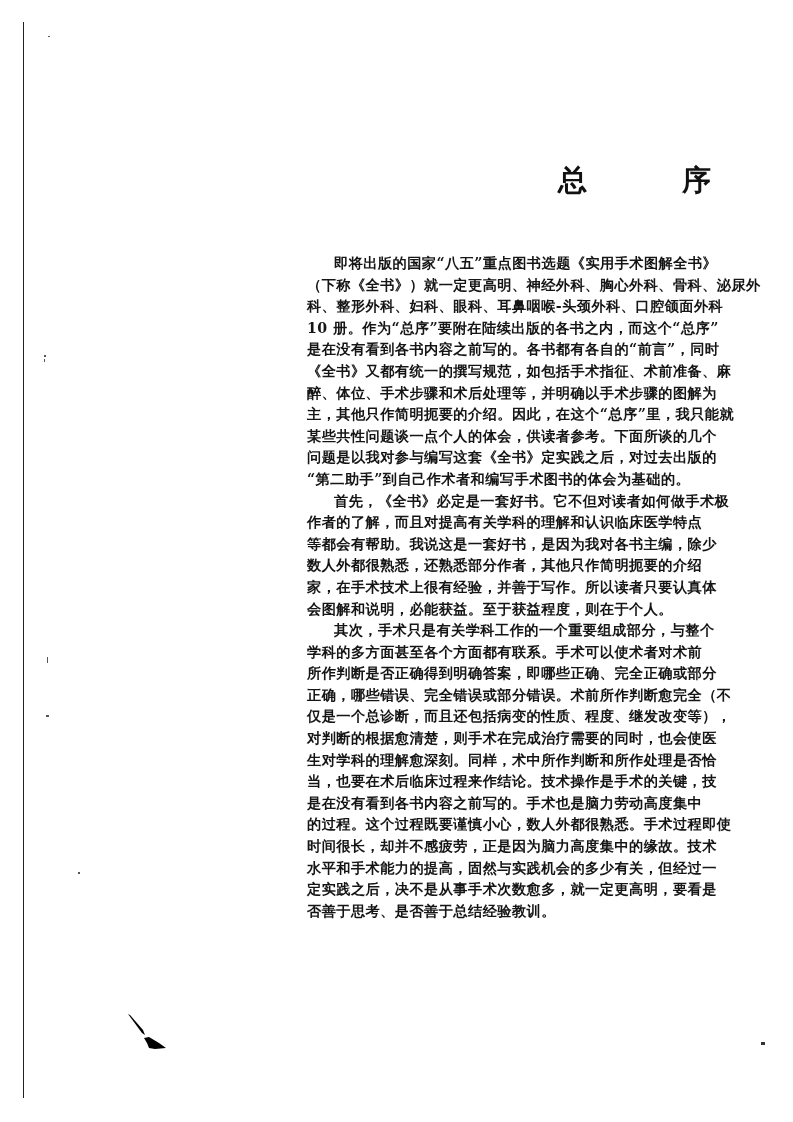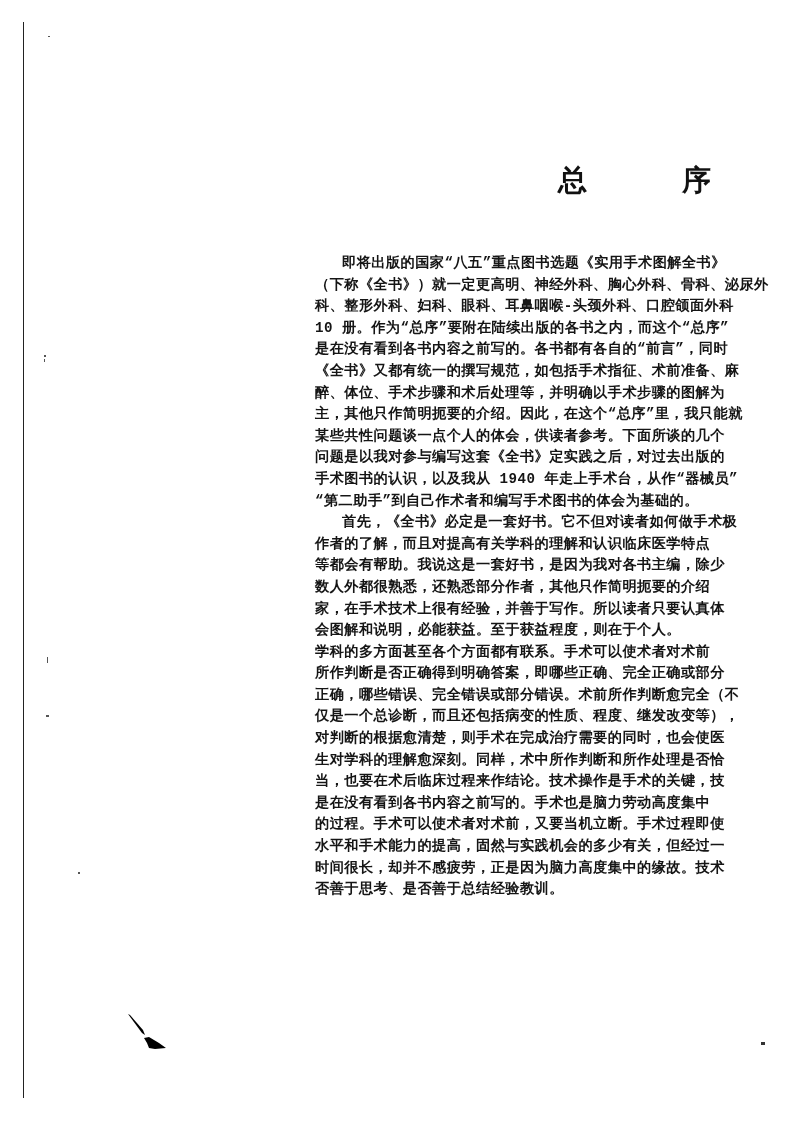--- a/index.html
+++ b/index.html
@@ -3,21 +3,21 @@
 <meta charset="utf-8">
 <style>
   html, body { margin: 0; padding: 0; background: #ffffff; }
   body { width: 793px; height: 1122px; position: relative; overflow: hidden;
          font-family: "DejaVu Serif", "Liberation Serif", serif; color: #111; }
   .spine { position: absolute; left: 23px; top: 22px; width: 1px; height: 1076px; background: #222; }
   .title { position: absolute; top: 160px; left: 548px; width: 180px; height: 40px; }
   .title span { position: absolute; top: 0; font-size: 29px; font-weight: bold; line-height: 40px; }
   .title .c1 { left: 10px; }
   .title .c2 { left: 134px; }
-  .body-text { position: absolute; left: 315px; top: 253px; width: 400px; font-family: Liberation Mono, monospace; }
+  .body-text { position: absolute; left: 307px; top: 253px; width: 400px; }
   .line { height: 21.6px; line-height: 21.6px; font-size: 14.2px; white-space: nowrap;
           letter-spacing: 0.45px; font-weight: bold; color: #151515; }
   .indent { padding-left: 27px; }
   .speck { position: absolute; background: #555; }
   .mark { position: absolute; left: 125px; top: 1013px; width: 50px; height: 48px; }
 </style>
 </head>
 <body>
 
 <div class="spine"></div>
@@ -32,43 +32,44 @@
     <div class="line indent">即将出版的国家“八五”重点图书选题《实用手术图解全书》</div>
     <div class="line">（下称《全书》）就一定更高明、神经外科、胸心外科、骨科、泌尿外</div>
     <div class="line">科、整形外科、妇科、眼科、耳鼻咽喉-头颈外科、口腔颌面外科</div>
     <div class="line">10 册。作为“总序”要附在陆续出版的各书之内，而这个“总序”</div>
     <div class="line">是在没有看到各书内容之前写的。各书都有各自的“前言”，同时</div>
     <div class="line">《全书》又都有统一的撰写规范，如包括手术指征、术前准备、麻</div>
     <div class="line">醉、体位、手术步骤和术后处理等，并明确以手术步骤的图解为</div>
     <div class="line">主，其他只作简明扼要的介绍。因此，在这个“总序”里，我只能就</div>
     <div class="line">某些共性问题谈一点个人的体会，供读者参考。下面所谈的几个</div>
     <div class="line">问题是以我对参与编写这套《全书》定实践之后，对过去出版的</div>
-    <div class="line">手术图书的认识，以及我从 1940 年走上手术台，从作“器械员”</div>
     <div class="line">“第二助手”到自己作术者和编写手术图书的体会为基础的。</div>
   </div>
   <div>
     <div class="line indent">首先，《全书》必定是一套好书。它不但对读者如何做手术极</div>
     <div class="line">作者的了解，而且对提高有关学科的理解和认识临床医学特点</div>
     <div class="line">等都会有帮助。我说这是一套好书，是因为我对各书主编，除少</div>
     <div class="line">数人外都很熟悉，还熟悉部分作者，其他只作简明扼要的介绍</div>
     <div class="line">家，在手术技术上很有经验，并善于写作。所以读者只要认真体</div>
     <div class="line">会图解和说明，必能获益。至于获益程度，则在于个人。</div>
   </div>
   <div>
+    <div class="line indent">其次，手术只是有关学科工作的一个重要组成部分，与整个</div>
     <div class="line">学科的多方面甚至各个方面都有联系。手术可以使术者对术前</div>
     <div class="line">所作判断是否正确得到明确答案，即哪些正确、完全正确或部分</div>
     <div class="line">正确，哪些错误、完全错误或部分错误。术前所作判断愈完全（不</div>
     <div class="line">仅是一个总诊断，而且还包括病变的性质、程度、继发改变等），</div>
     <div class="line">对判断的根据愈清楚，则手术在完成治疗需要的同时，也会使医</div>
     <div class="line">生对学科的理解愈深刻。同样，术中所作判断和所作处理是否恰</div>
     <div class="line">当，也要在术后临床过程来作结论。技术操作是手术的关键，技</div>
     <div class="line">是在没有看到各书内容之前写的。手术也是脑力劳动高度集中</div>
-    <div class="line">的过程。手术可以使术者对术前，又要当机立断。手术过程即使</div>
+    <div class="line">的过程。这个过程既要谨慎小心，数人外都很熟悉。手术过程即使</div>
+    <div class="line">时间很长，却并不感疲劳，正是因为脑力高度集中的缘故。技术</div>
     <div class="line">水平和手术能力的提高，固然与实践机会的多少有关，但经过一</div>
-    <div class="line">时间很长，却并不感疲劳，正是因为脑力高度集中的缘故。技术</div>
+    <div class="line">定实践之后，决不是从事手术次数愈多，就一定更高明，要看是</div>
     <div class="line">否善于思考、是否善于总结经验教训。</div>
   </div>
 </div>
 
 <div class="speck" style="left:48px;top:36px;width:2px;height:1px;"></div>
 <div class="speck" style="left:44px;top:355px;width:2px;height:2px;"></div>
 <div class="speck" style="left:44px;top:359px;width:1px;height:3px;"></div>
 <div class="speck" style="left:47px;top:657px;width:1px;height:6px;"></div>
 <div class="speck" style="left:46px;top:715px;width:3px;height:2px;"></div>
 <div class="speck" style="left:78px;top:872px;width:2px;height:2px;"></div>

